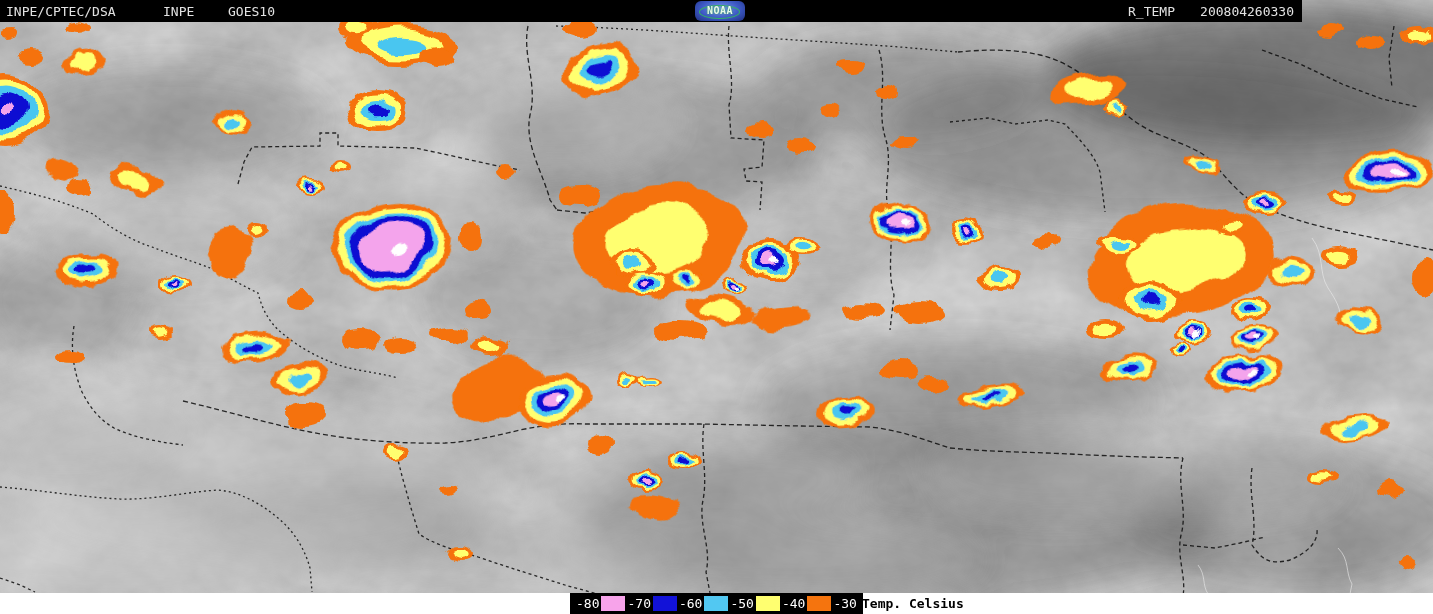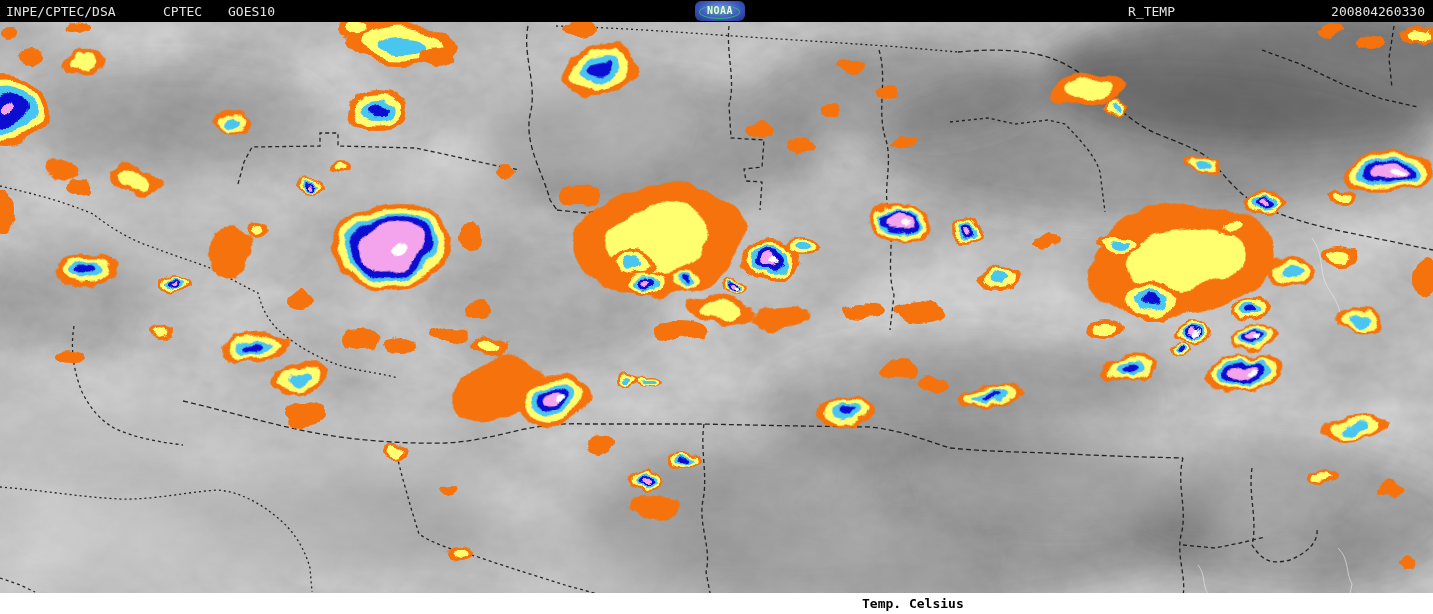--- a/index.html
+++ b/index.html
@@ -2,21 +2,21 @@
 <html><head>
 <meta charset="utf-8">
 <style>
   * { margin:0; padding:0; box-sizing:border-box; }
   html,body { width:1433px; height:614px; overflow:hidden; background:#7d7d7d;
               font-family:"DejaVu Sans Mono","Liberation Mono",monospace; }
   .stage { position:absolute; left:0; top:0; width:1433px; height:614px; }
   svg.map { position:absolute; left:0; top:0; display:block; }
 
   
-  .topbar { position:absolute; left:0; top:0; width:1433px; height:22px; background:#000;
+  .topbar { position:absolute; left:0; top:0; width:1302px; height:22px; background:#000;
             color:#e2e2e2; font-size:13px; z-index:6; }
   .topbar span { position:absolute; top:4px; white-space:pre; }
   .t-agency   { left:6px; }
   .t-network  { left:163px; }
   .t-sat      { left:228px; }
   .t-product  { left:1128px; }
   .t-time     { right:8px; }
   .logo { position:absolute; left:695px; top:1px; width:50px; height:20px; border-radius:6px;
           background:radial-gradient(ellipse at 50% 40%, #7d9bee 0%, #3c58c4 55%, #1f2f7c 100%);
           display:flex; align-items:center; justify-content:center; overflow:hidden; }
@@ -593,27 +593,40 @@
           <ellipse cx="448" cy="490" rx="8.0" ry="5.0" fill="#f5720a"></ellipse>
         </g>
         <g transform="rotate(0 1408 565)" filter="url(#rough)">
           <ellipse cx="1408" cy="565" rx="10.0" ry="6.0" fill="#f5720a"></ellipse>
         </g>
       </g>
   </svg>
 
   <div class="topbar">
     <span class="t-agency">INPE/CPTEC/DSA</span>
-    <span class="t-network">CPTEC</span>
+    <span class="t-network">INPE</span>
     <span class="t-sat">GOES10</span>
     <div class="logo">
       <span class="logo-ring"></span>
       <span class="logo-text">NOAA</span>
     </div>
     <span class="t-product">R_TEMP</span>
     <span class="t-time">200804260330</span>
   </div>
 
   <div class="bottombar">
+    <div class="legend-box">
+        <span class="legend-label">-80</span>
+        <span class="legend-swatch" style="background: rgb(247, 163, 234);"></span>
+        <span class="legend-label">-70</span>
+        <span class="legend-swatch" style="background: rgb(18, 18, 216);"></span>
+        <span class="legend-label">-60</span>
+        <span class="legend-swatch" style="background: rgb(82, 200, 242);"></span>
+        <span class="legend-label">-50</span>
+        <span class="legend-swatch" style="background: rgb(255, 255, 112);"></span>
+        <span class="legend-label">-40</span>
+        <span class="legend-swatch" style="background: rgb(245, 116, 14);"></span>
+        <span class="legend-label">-30</span>
+      </div>
     <span class="legend-title">Temp. Celsius</span>
   </div>
 
 </div>
 
 </body></html>

